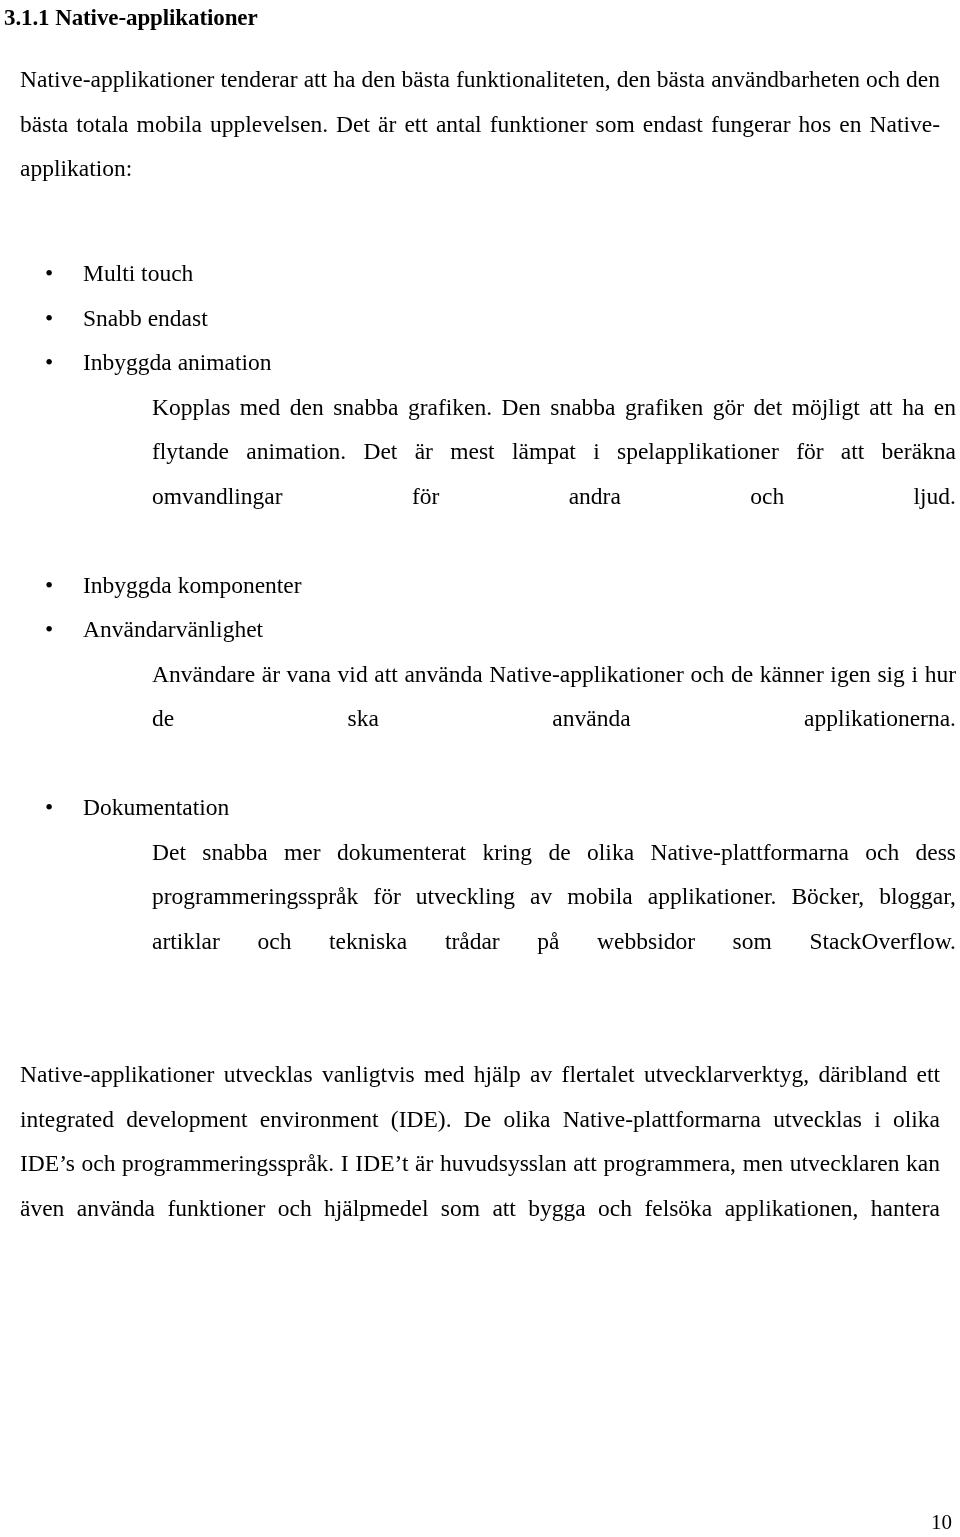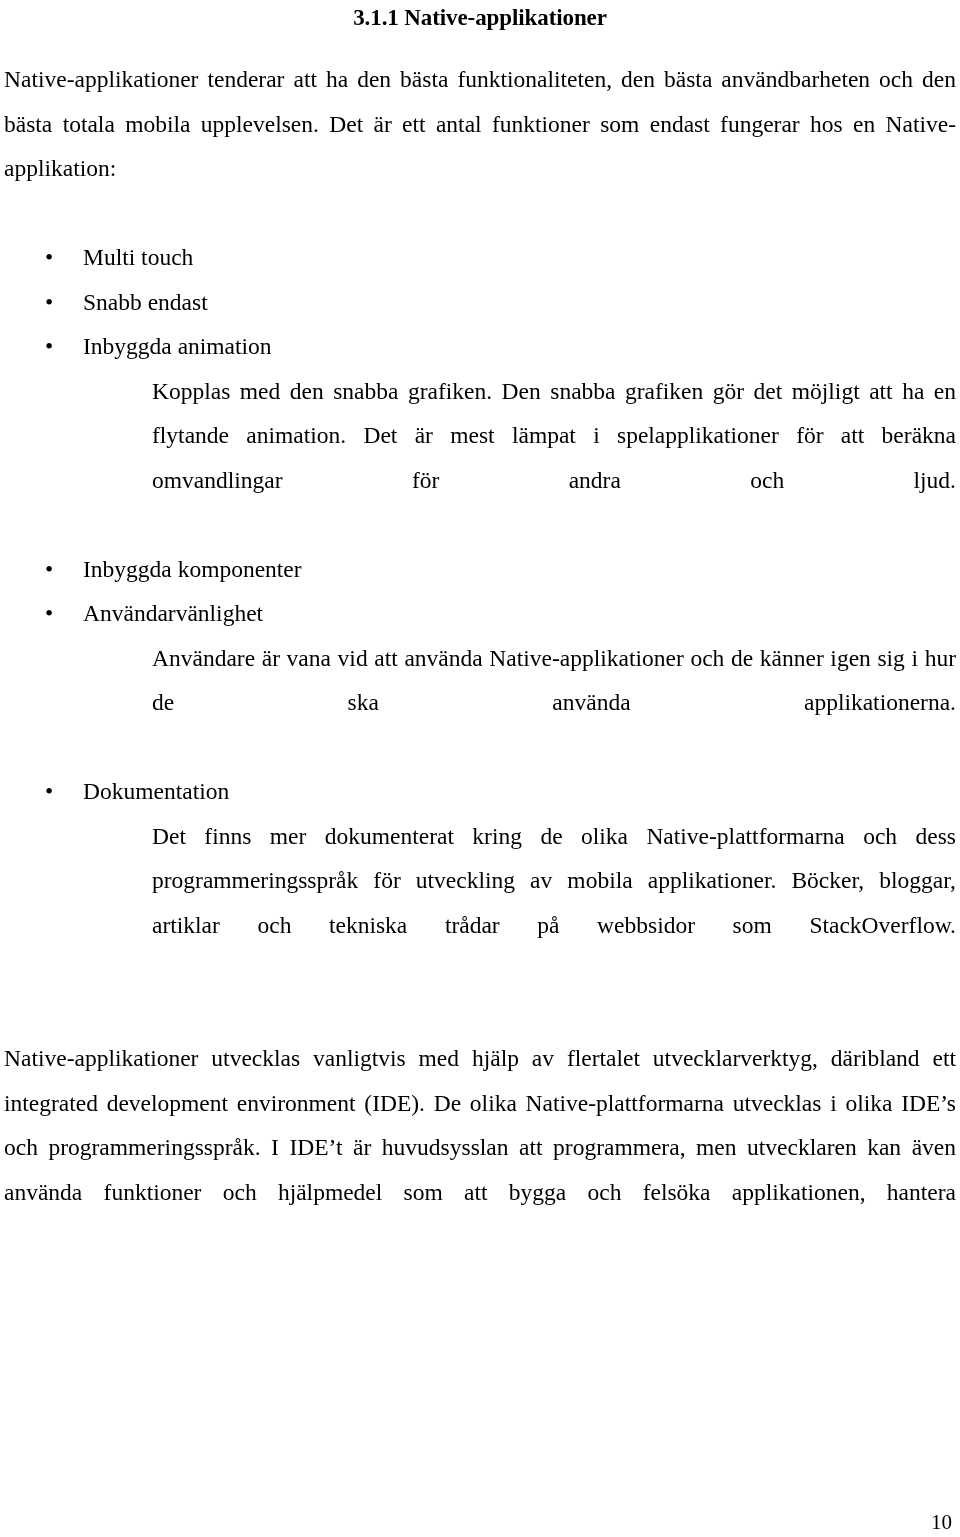--- a/index.html
+++ b/index.html
@@ -28,30 +28,29 @@
 
   
   .heading {
     font-size: 23px;
     font-weight: bold;
     line-height: 1.0;
     letter-spacing: -0.1px;
     margin: 6px 0 0 0;
     padding: 0;
     white-space: nowrap;
-    text-align: center;
   }
 
   
   .para {
     font-size: 23.5px;
     line-height: 44.5px;
     text-align: justify;
     text-justify: inter-word;
-    margin: 0;
+    margin: 16px;
     padding: 0;
   }
   .para.intro {
     margin-top: 28px;
   }
   .para.tail {
     margin-top: 0px;
   }
   .spacer-line {
     height: 44.5px;
@@ -157,21 +156,21 @@
           <span>Användarvänlighet</span>
         </div>
         <p class="bullet-body">Användare är vana vid att använda Native-applikationer och de känner igen sig i hur de ska använda applikationerna.</p>
       </li>
 
       <li class="bullet-item">
         <div class="bullet-row">
           <span class="bullet-dot">•</span>
           <span>Dokumentation</span>
         </div>
-        <p class="bullet-body">Det finns mer dokumenterat kring de olika Native-plattformarna och dess programmeringsspråk för utveckling av mobila applikationer. Böcker, bloggar, artiklar och tekniska trådar på webbsidor som StackOverflow.</p>
+        <p class="bullet-body">Det snabba mer dokumenterat kring de olika Native-plattformarna och dess programmeringsspråk för utveckling av mobila applikationer. Böcker, bloggar, artiklar och tekniska trådar på webbsidor som StackOverflow.</p>
       </li>
 
     </ul>
 
     <div class="spacer-line"></div>
 
     <p class="para tail">Native-applikationer utvecklas vanligtvis med hjälp av flertalet utvecklarverktyg, däribland ett integrated development environment (IDE). De olika Native-plattformarna utvecklas i olika IDE’s och programmeringsspråk. I IDE’t är huvudsysslan att programmera, men utvecklaren kan även använda funktioner och hjälpmedel som att bygga och felsöka applikationen, hantera</p>
 
   </div>
 

